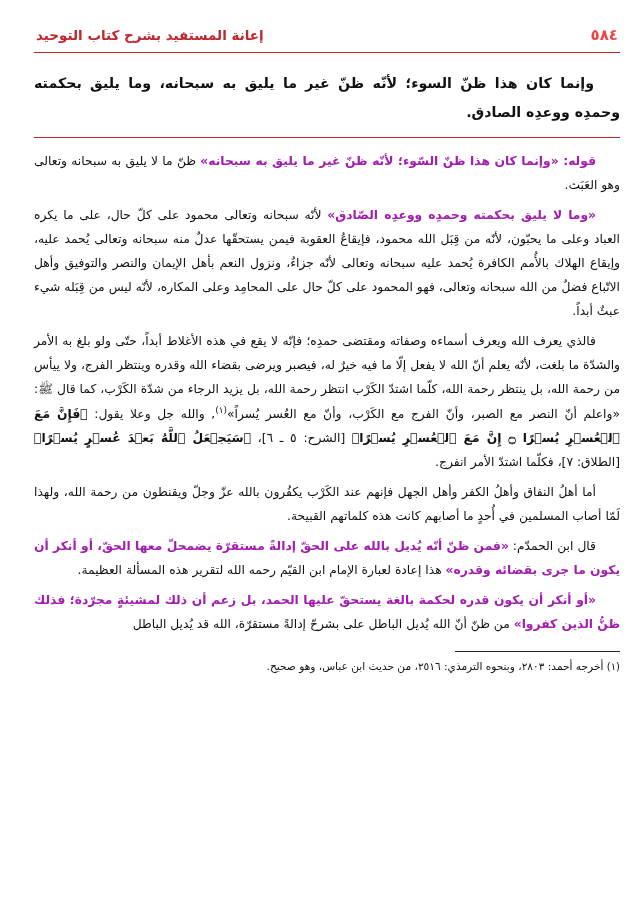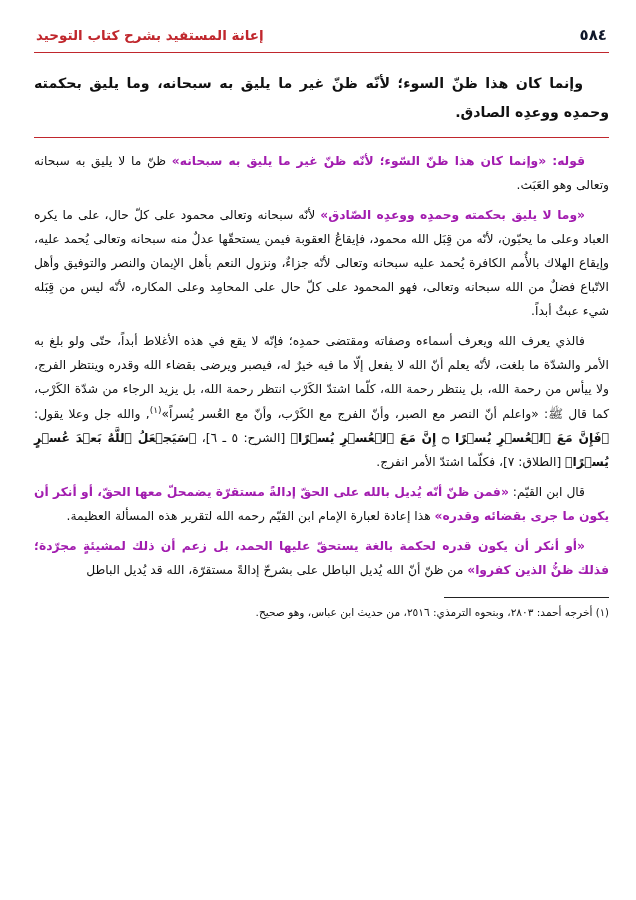--- a/index.html
+++ b/index.html
@@ -12,41 +12,41 @@
     height: 900px;
     font-family: "DejaVu Sans", "Liberation Sans", sans-serif;
     color: #111111;
     overflow: hidden;
   }
   .page {
     position: relative;
     width: 636px;
     height: 900px;
     box-sizing: border-box;
-    padding: 26px 27px 10px 34px;
+    padding: 26px 16px 10px 34px;
     border-radius: 16px;
   }
   
   .header {
     display: flex;
     flex-direction: row-reverse;
     align-items: baseline;
     justify-content: space-between;
     direction: rtl;
     padding: 0 2px 6px 2px;
   }
   .header-title {
     color: #c0272d;
     font-size: 13.5px;
     font-weight: bold;
     letter-spacing: 0;
     white-space: nowrap;
   }
   .header-page {
-    color: #0f172a;
+    color: #ef4444;
     font-size: 15px;
     font-weight: bold;
     direction: rtl;
   }
   .rule-top {
     border: none;
     border-top: 1.6px solid #c0272d;
     margin: 2px 0 16px 0;
     height: 0;
   }
@@ -131,22 +131,23 @@
   <hr class="rule-mid">
 
   <div>
 
     <p class="sharh"><span class="redb">قوله: «وإنما كان هذا ظنّ السّوء؛ لأنّه ظنّ غير ما يليق به سبحانه»</span><span class="blk"> ظنّ ما لا يليق به سبحانه وتعالى وهو العَبَث.</span></p>
 
     <p class="sharh"><span class="redb">«وما لا يليق بحكمته وحمدِه ووعدِه الصّادق»</span><span class="blk"> لأنّه سبحانه وتعالى محمود على كلّ حال، على ما يكره العباد وعلى ما يحبّون، لأنّه من قِبَل الله محمود، فإيقاعُ العقوبة فيمن يستحقّها عدلٌ منه سبحانه وتعالى يُحمد عليه، وإيقاع الهلاك بالأُمم الكافرة يُحمد عليه سبحانه وتعالى لأنّه جزاءٌ، ونزول النعم بأهل الإيمان والنصر والتوفيق وأهل الاتّباع فضلٌ من الله سبحانه وتعالى، فهو المحمود على كلّ حال على المحامِد وعلى المكاره، لأنّه ليس من قِبَله شيء عبثٌ أبداً.</span></p>
 
     <p class="sharh"><span class="blk">فالذي يعرف الله ويعرف أسماءه وصفاته ومقتضى حمدِه؛ فإنّه لا يقع في هذه الأغلاط أبداً، حتّى ولو بلغ به الأمر والشدّة ما بلغت، لأنّه يعلم أنّ الله لا يفعل إلّا ما فيه خيرٌ له، فيصبر ويرضى بقضاء الله وقدره وينتظر الفرج، ولا ييأس من رحمة الله، بل ينتظر رحمة الله، كلّما اشتدّ الكَرْب انتظر رحمة الله، بل يزيد الرجاء من شدّة الكَرْب، كما قال ﷺ: «واعلم أنّ النصر مع الصبر، وأنّ الفرج مع الكَرْب، وأنّ مع العُسر يُسراً»</span><span class="small-sup">(١)</span><span class="blk">, والله جل وعلا يقول: </span><span class="quran">﴿فَإِنَّ مَعَ ٱلۡعُسۡرِ يُسۡرًا ۝ إِنَّ مَعَ ٱلۡعُسۡرِ يُسۡرًا﴾</span><span class="blk"> [الشرح: ٥ ـ ٦]، </span><span class="quran">﴿سَيَجۡعَلُ ٱللَّهُ بَعۡدَ عُسۡرٍ يُسۡرًا﴾</span><span class="blk"> [الطلاق: ٧]، فكلّما اشتدّ الأمر انفرج.</span></p>
 
+    <p class="sharh">أما أهلُ النفاق وأهلُ الكفر وأهل الجهل فإنهم عند الكَرْب يكفُرون بالله عزّ وجلّ ويقنطون من رحمة الله، ولهذا لَمّا أصاب المسلمين في أُحدٍ ما أصابهم كانت هذه كلماتهم القبيحة.</p>
 
-    <p class="sharh"><span class="blk">قال ابن القيّم: </span><span class="redb">«فمن ظنّ أنّه يُديل بالله على الحقّ إدالةً مستقرّة يضمحلّ معها الحقّ، أو أنكر أن يكون ما جرى بقضائه وقدره»</span><span class="blk"> هذا إعادة لعبارة الإمام ابن القيّم رحمه الله لتقرير هذه المسألة العظيمة.</span></p>
+    <p class="sharh"><span class="blk">قال ابن الحمدّم: </span><span class="redb">«فمن ظنّ أنّه يُديل بالله على الحقّ إدالةً مستقرّة يضمحلّ معها الحقّ، أو أنكر أن يكون ما جرى بقضائه وقدره»</span><span class="blk"> هذا إعادة لعبارة الإمام ابن القيّم رحمه الله لتقرير هذه المسألة العظيمة.</span></p>
 
     <p class="sharh"><span class="redb">«أو أنكر أن يكون قدره لحكمة بالغة يستحقّ عليها الحمد، بل زعم أن ذلك لمشيئةٍ مجرّدة؛ فذلك ظنُّ الذين كفروا»</span><span class="blk"> من ظنّ أنّ الله يُديل الباطل على بشرحّ إدالةً مستقرّة، الله قد يُديل الباطل</span></p>
 
   </div>
 
   <hr class="rule-foot">
 
   <div class="footnote">
     <span class="fn-num">(١)</span>
     <span>أخرجه أحمد: ٢٨٠٣، وبنحوه الترمذي: ٢٥١٦، من حديث ابن عباس، وهو صحيح.</span>

